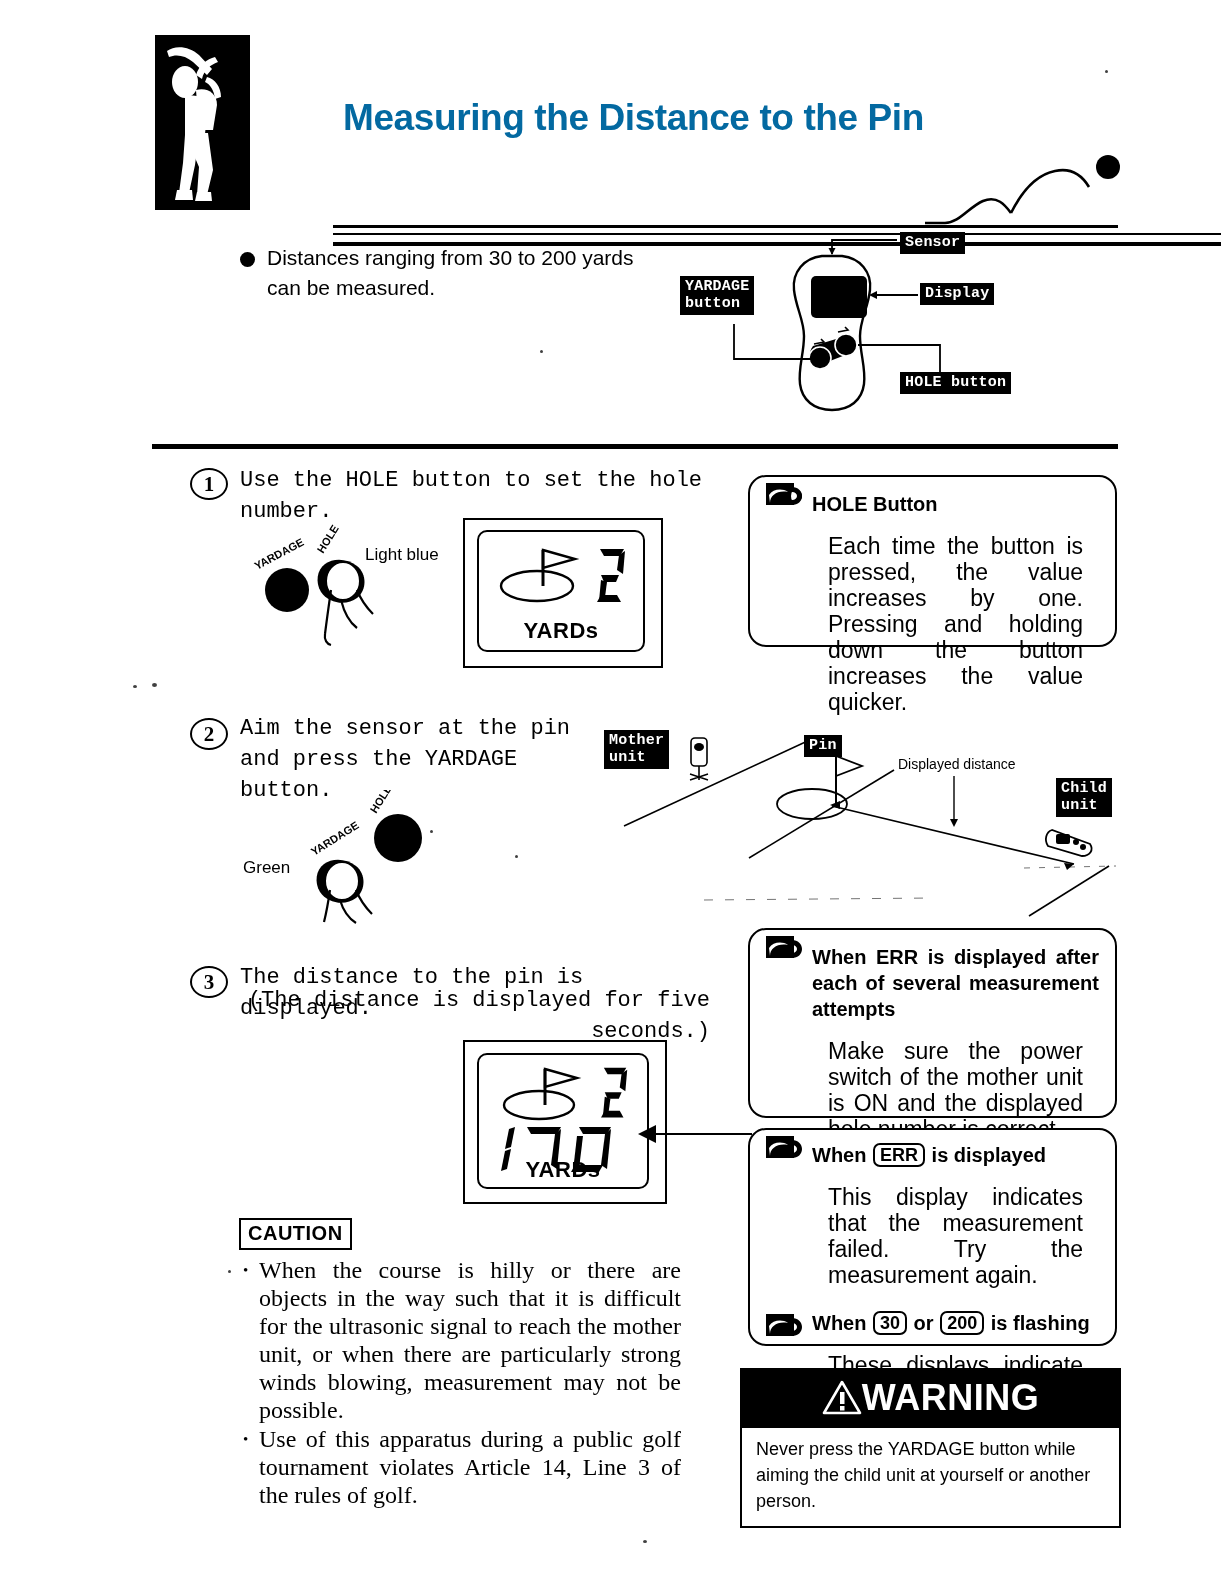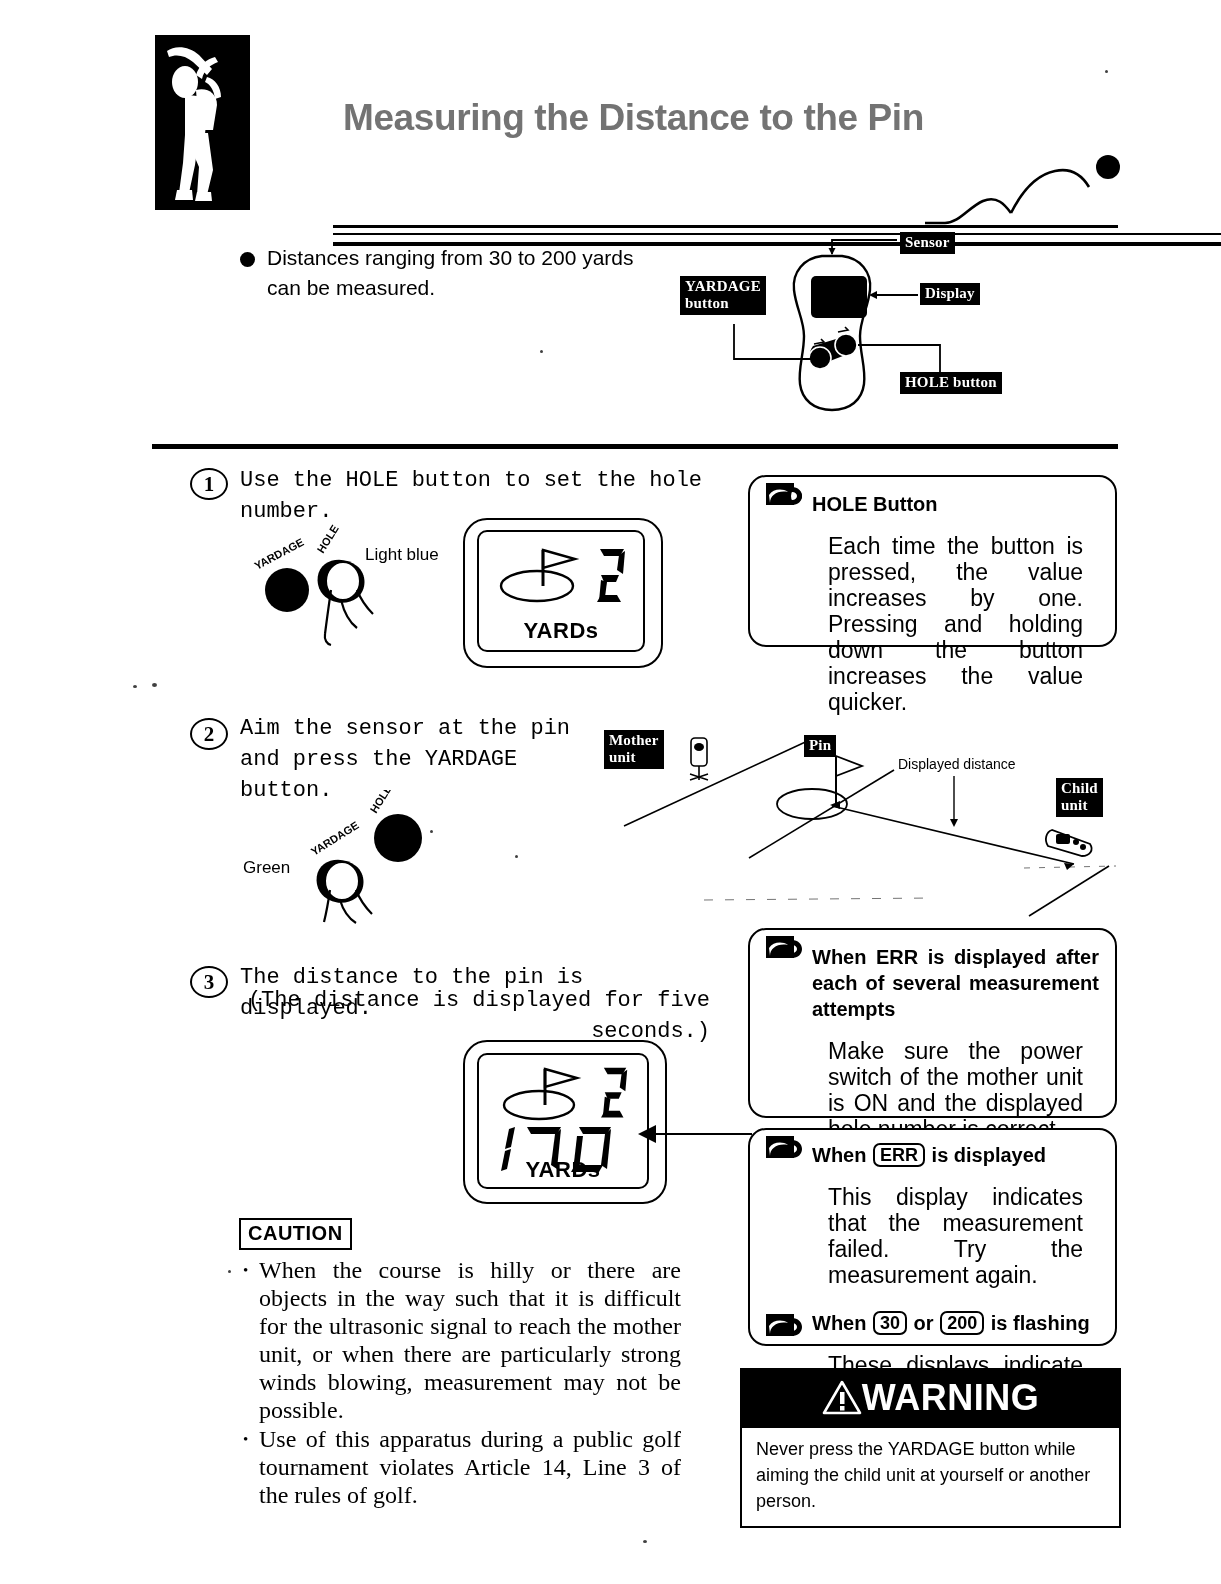--- a/index.html
+++ b/index.html
@@ -34,21 +34,21 @@
   }
   .golfer-svg { position:absolute; left:0; top:0; }
   .page-title {
     position: absolute;
     left: 188px; top: 62px;
     font-family: "Liberation Sans", sans-serif;
     font-weight: bold;
     font-size: 37px;
     letter-spacing: -0.4px;
     white-space: nowrap;
-    color: #737373;
+    color: #0369a1;
   }
   .bounce-svg {
     position: absolute;
     left: 770px; top: 100px;
   }
   .rule {
     position: absolute;
     background: #000;
   }
   .rule-a { left: 178px; top: 190px; width: 785px; height: 3px; }
@@ -76,21 +76,21 @@
   
   .device-area {
     position: absolute;
     left: 672px; top: 228px;
     width: 450px; height: 185px;
   }
   .tag {
     position: absolute;
     background: #000;
     color: #fff;
-    font-family: Liberation Serif, serif;
+    font-family: Liberation Mono, monospace;
     font-weight: bold;
     font-size: 15px;
     line-height: 17px;
     padding: 2px 5px 3px 5px;
     white-space: pre-line;
     letter-spacing: 0.2px;
   }
   .tag-sensor  { left: 228px; top: 4px; }
   .tag-display { left: 248px; top: 55px; }
   .tag-yardage { left: 8px;  top: 48px; }
@@ -128,21 +128,21 @@
   .side-label {
     position: absolute;
     font-family: "Liberation Sans", sans-serif;
     font-size: 17px;
   }
 
   
   .lcd-outer {
     position: absolute;
     border: 2px solid #000;
-    border-radius: 24px;
+    border-radius: 0;
     background: #fff;
   }
   .lcd-inner {
     position: absolute;
     border: 2px solid #000;
     border-radius: 10px;
     background: #fff;
   }
   .lcd-yards {
     position: absolute;

